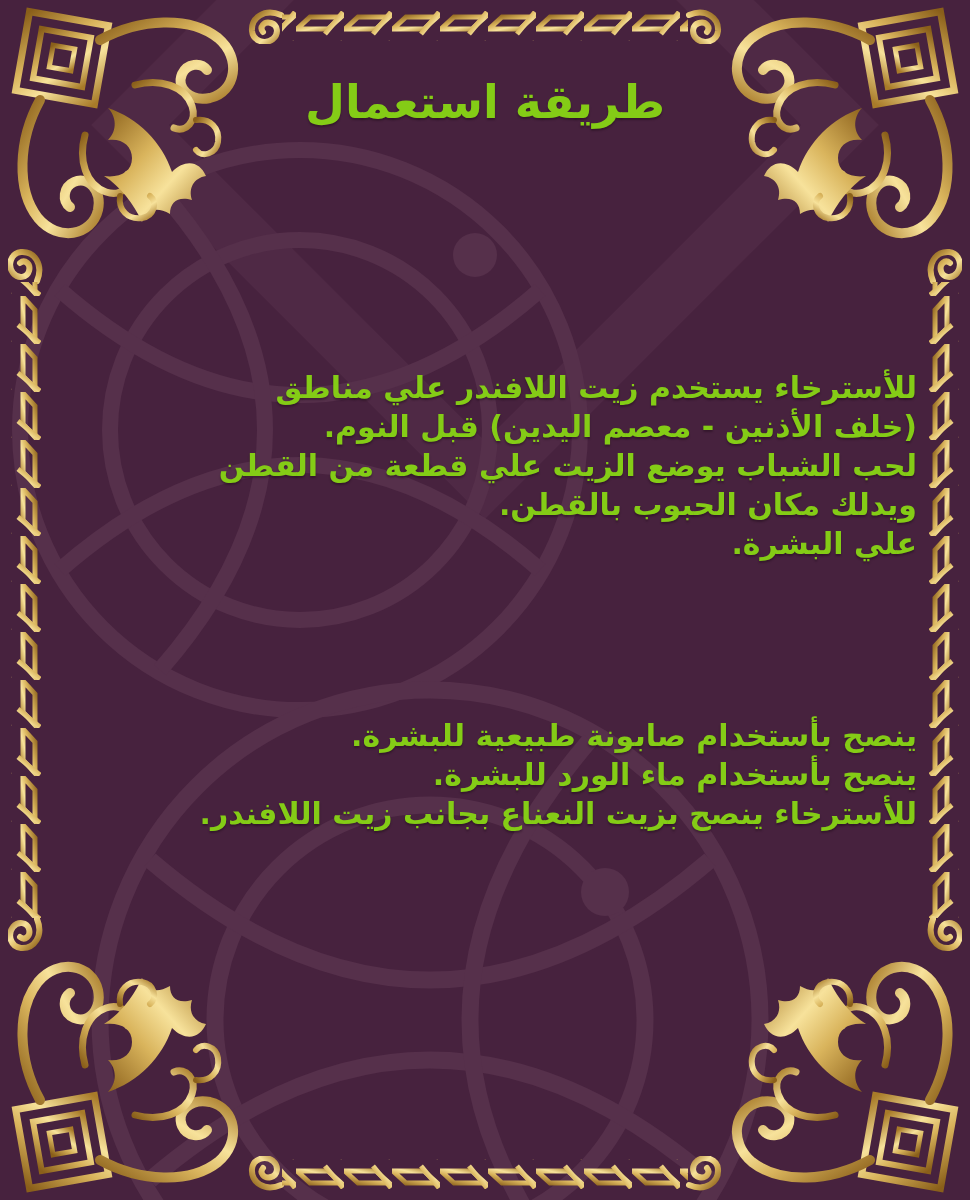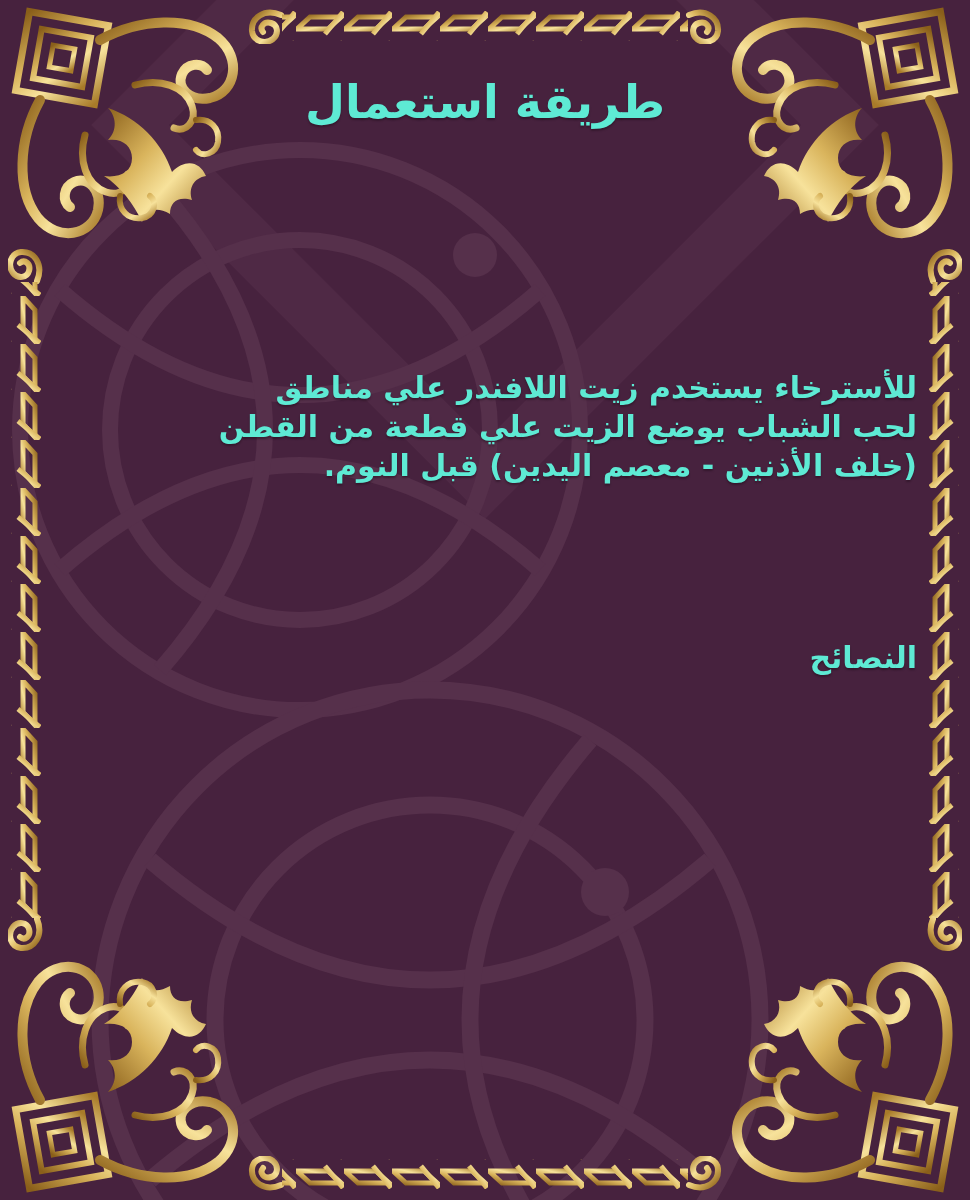--- a/index.html
+++ b/index.html
@@ -26,21 +26,21 @@
   .ornament { position: absolute; pointer-events: none; }
   .corner-tl { left: 0;    top: 0; }
   .corner-tr { left: 720px; top: 0;      transform: scaleX(-1); }
   .corner-bl { left: 0;    top: 950px;   transform: scaleY(-1); }
   .corner-br { left: 720px; top: 950px;  transform: scale(-1,-1); }
   .band-top    { left: 248px; top: 8px; }
   .band-bottom { left: 248px; top: 1156px; transform: scaleY(-1); }
   .band-left   { left: 8px;   top: 248px; }
   .band-right  { left: 926px; top: 248px; transform: scaleX(-1); }
   
-  .textlayer { position: absolute; inset: 0; color: #5eead4; }
+  .textlayer { position: absolute; inset: 0; color: #84cc16; }
   .title {
     position: absolute;
     top: 72px; left: 0;
     width: 100%;
     text-align: center;
     direction: rtl;
     font-size: 46px;
     font-weight: bold;
     line-height: 60px;
     letter-spacing: 0.5px;
@@ -157,21 +157,27 @@
     </g>
   </svg>
 
   <div class="textlayer">
     <div class="title">
       <div>طريقة استعمال</div>
     </div>
 
     <div class="bodytext instructions">
       <div>للأسترخاء يستخدم زيت اللافندر علي مناطق</div>
+      <div>(خلف الأذنين - معصم اليدين) قبل النوم.</div>
       <div>لحب الشباب يوضع الزيت علي قطعة من القطن</div>
-      <div>(خلف الأذنين - معصم اليدين) قبل النوم.</div>
+      <div>ويدلك مكان الحبوب بالقطن.</div>
+      <div>علي البشرة.</div>
     </div>
 
-    <div class="bodytext tips-heading">النصائح</div>
 
+    <div class="bodytext tips">
+      <div>ينصح بأستخدام صابونة طبيعية للبشرة.</div>
+      <div>ينصح بأستخدام ماء الورد للبشرة.</div>
+      <div>للأسترخاء ينصح بزيت النعناع بجانب زيت اللافندر.</div>
+    </div>
   </div>
 
 </div>
 
 </body></html>

